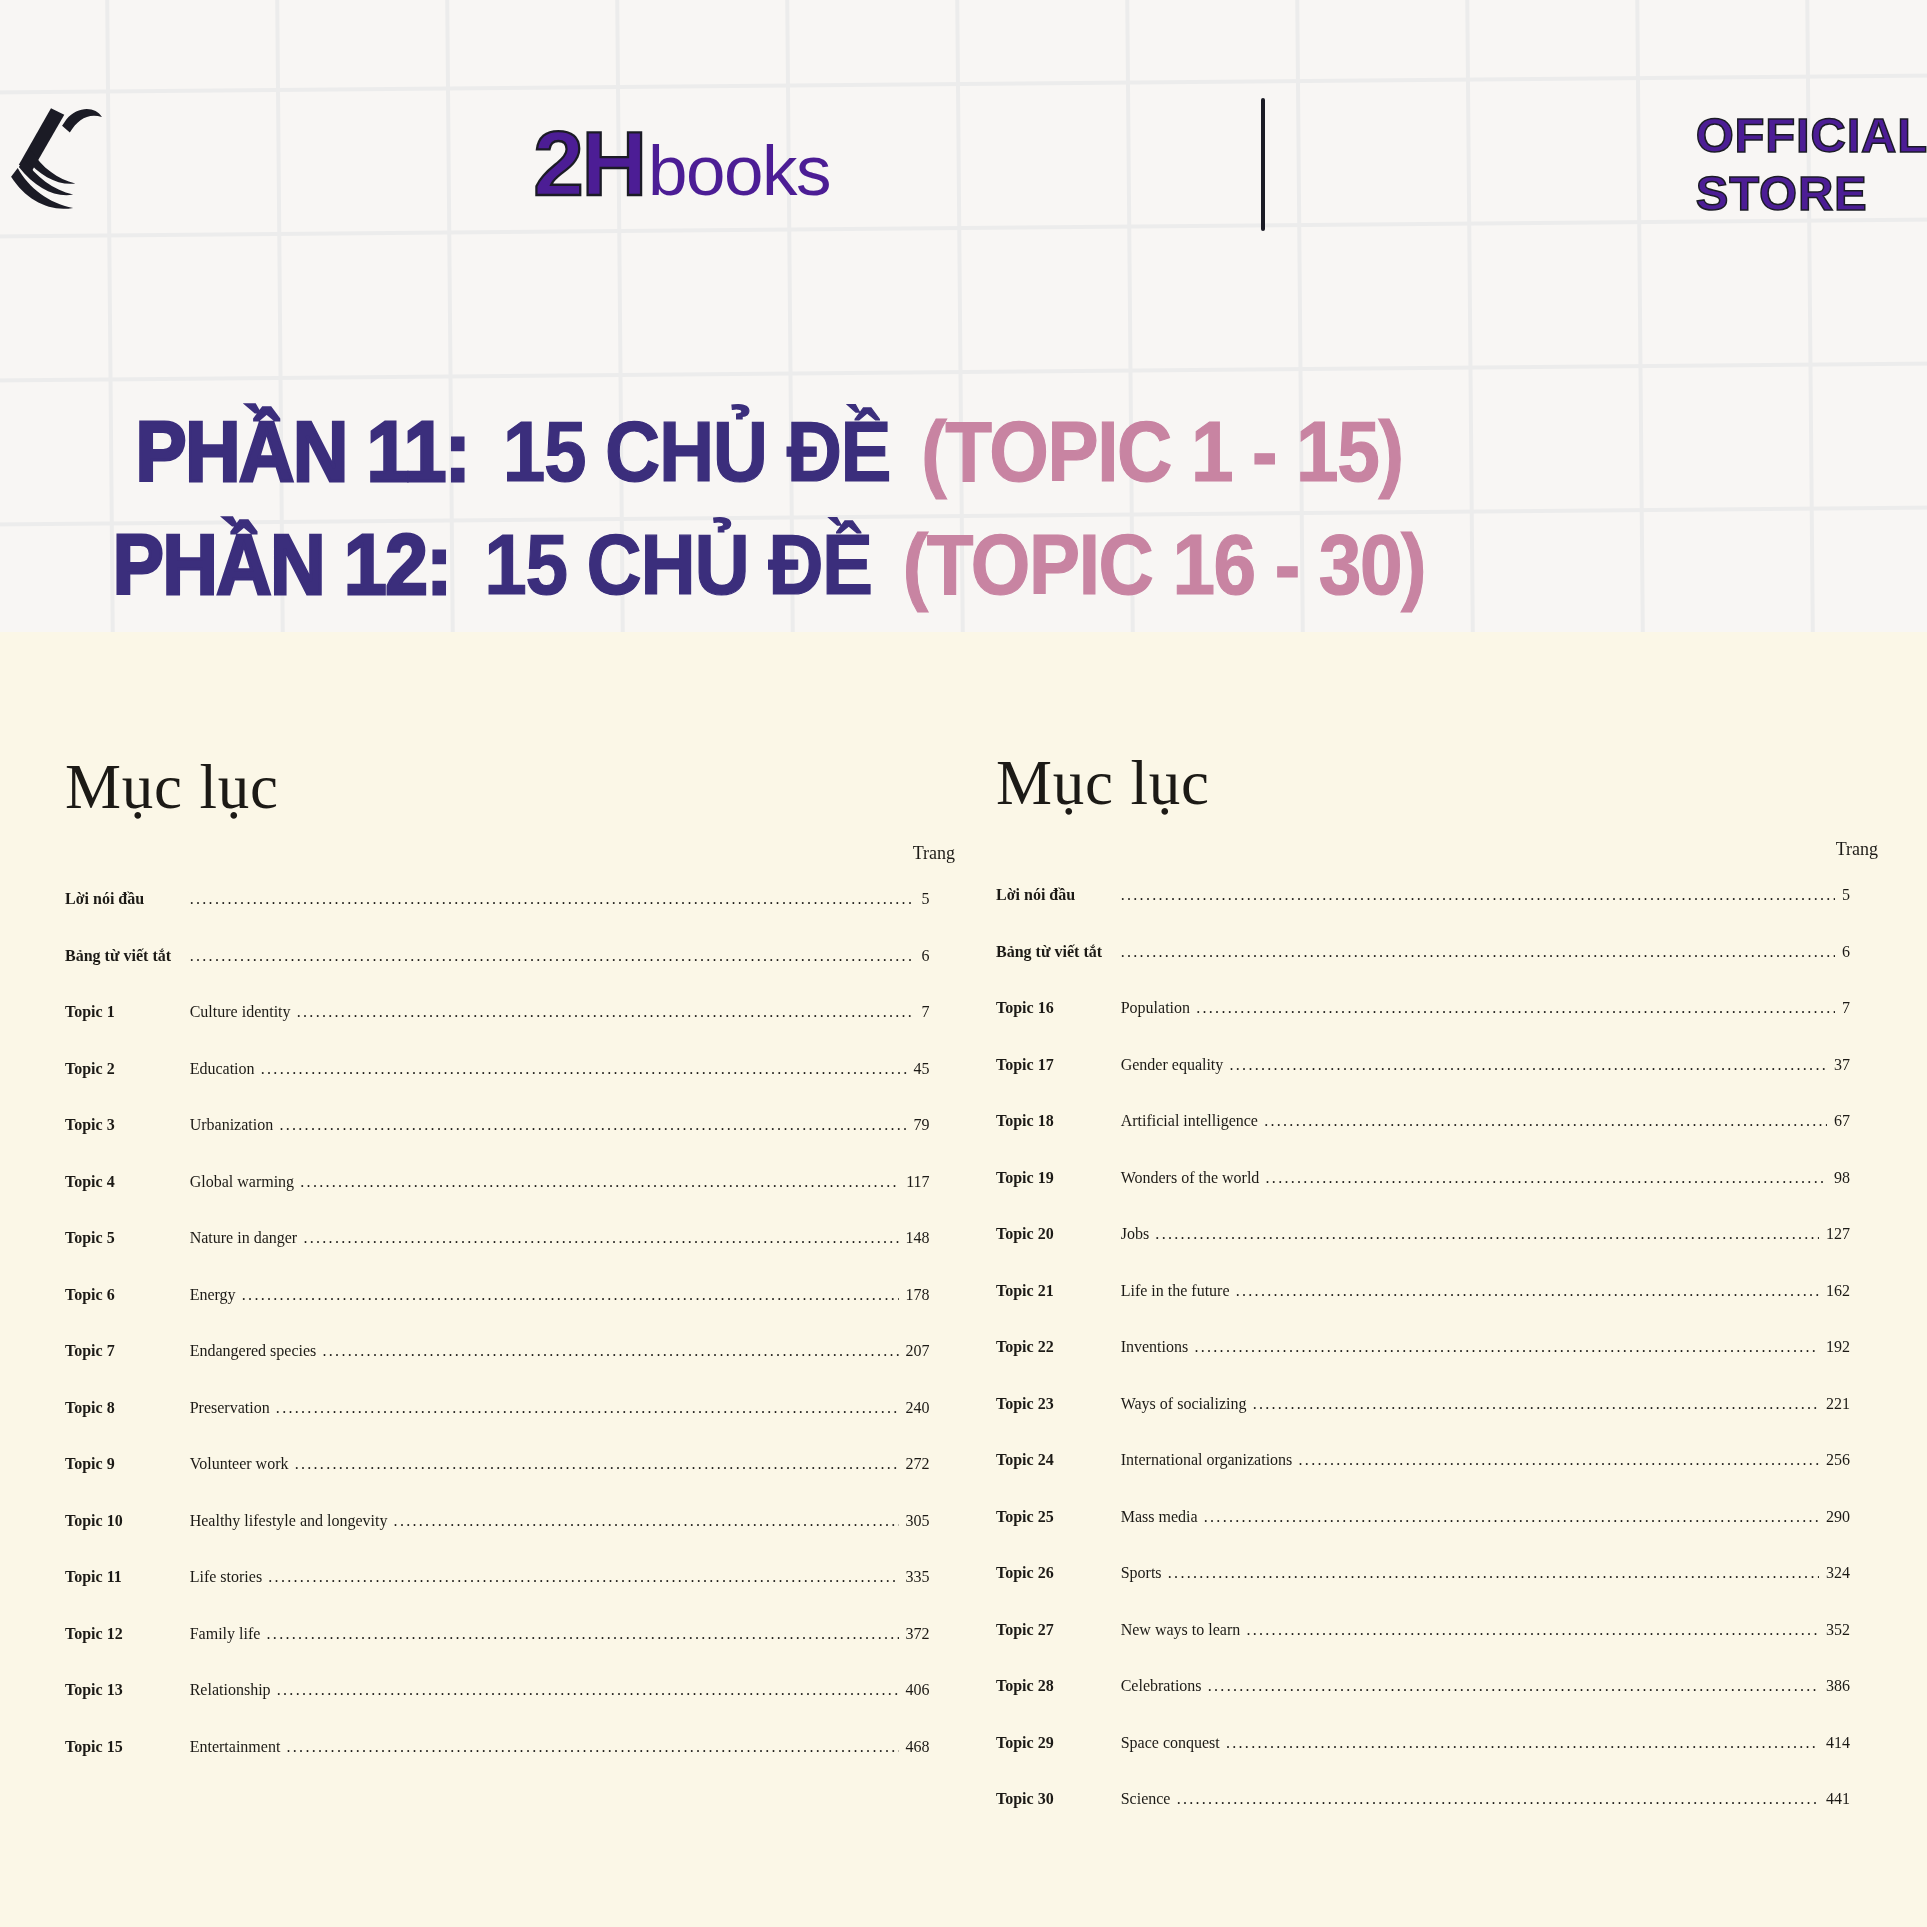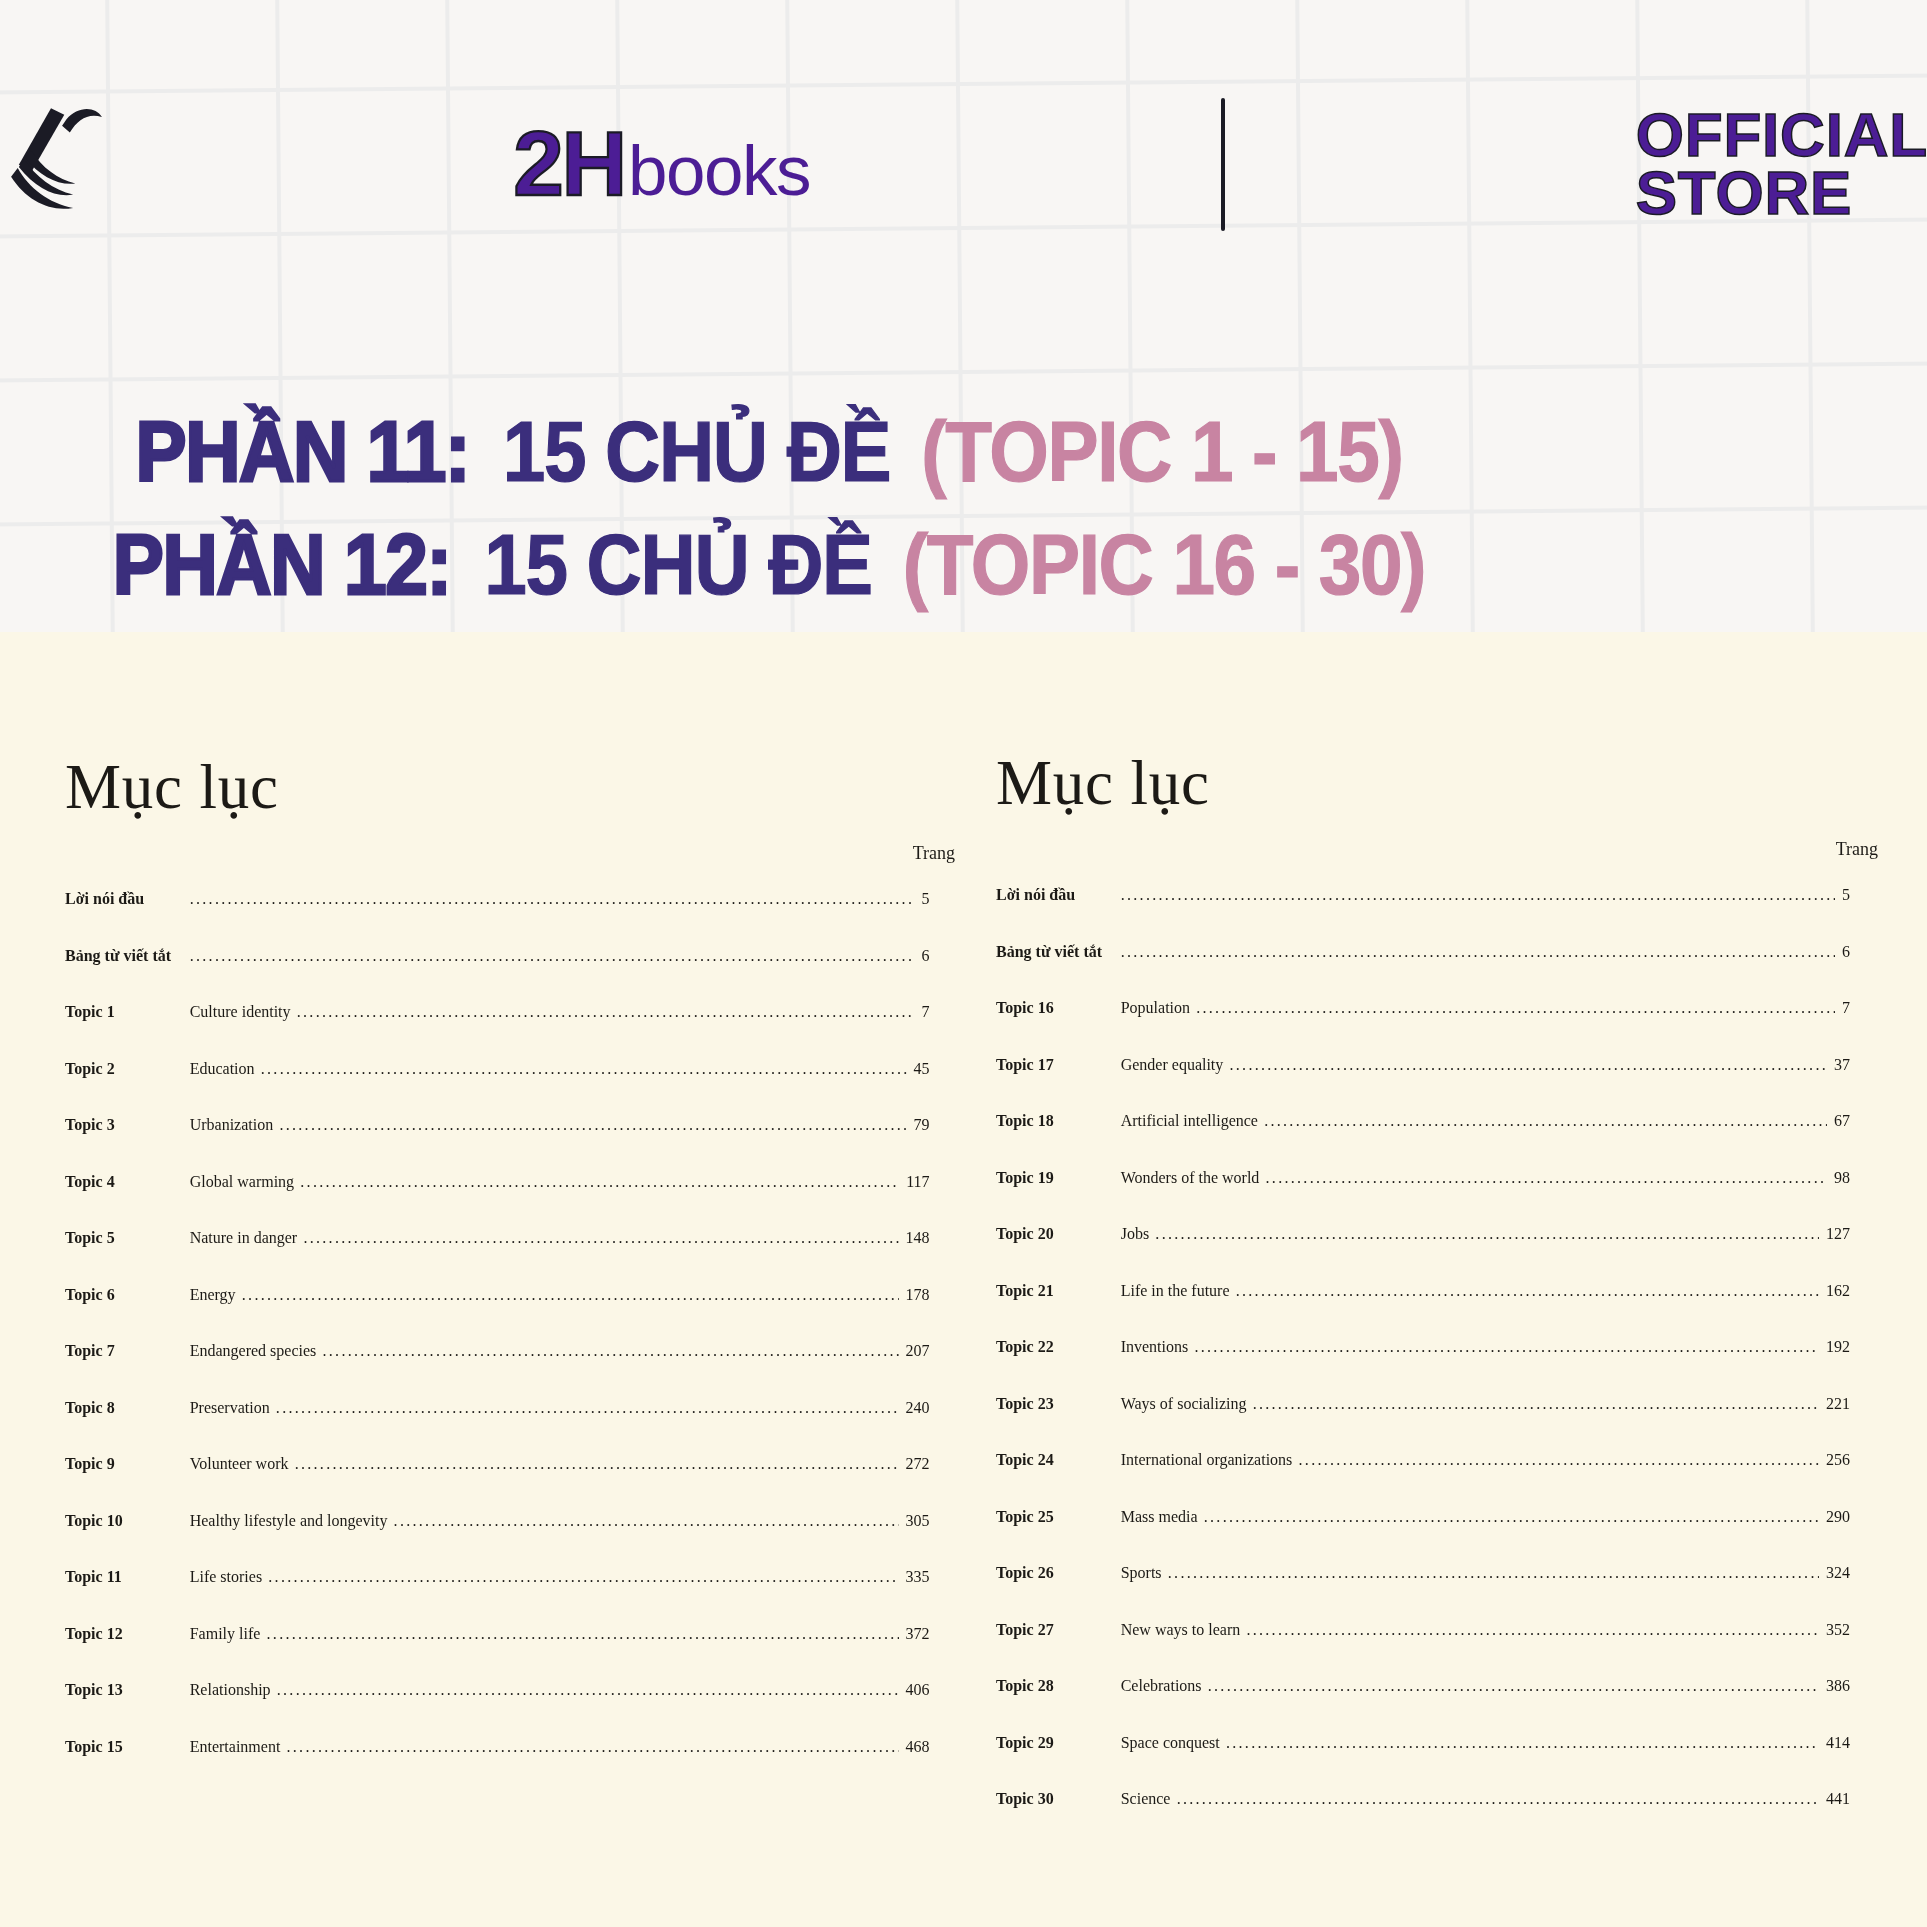--- a/index.html
+++ b/index.html
@@ -14,21 +14,21 @@
     background-size:170px 144px;transform:rotate(-0.5deg);}
 
   
   .logo-row{position:absolute;top:91px;left:0;width:1928px;display:flex;justify-content:space-between;
             align-items:center;z-index:2;color:#4c1d95;}
   .book-icon{width:133px;height:146px;margin-right:4.6px;transform:translateY(6.2px);}
   .brand{display:flex;align-items:baseline;font-family:"Liberation Sans","DejaVu Sans",sans-serif;}
   .brand-bold{font-size:91px;font-weight:700;letter-spacing:-2.3px;-webkit-text-stroke:2.3px #1b1b25;}
   .brand-light{font-size:71px;font-weight:400;letter-spacing:-1.5px;margin-left:3.1px;}
   .logo-divider{width:4.6px;height:133px;background:#1b1b25;margin:0 35px;border-radius:2.3px;}
-  .store{font-family:"Liberation Sans","DejaVu Sans",sans-serif;font-weight:700;font-size:62px;
+  .store{font-family:"Liberation Sans","DejaVu Sans",sans-serif;font-weight:700;font-size:49px;
          line-height:58px;letter-spacing:0.8px;-webkit-text-stroke:1.5px #1b1b25;}
 
   
   .banner{position:absolute;top:395px;left:0;width:1538px;text-align:center;z-index:2;
           font-family:"Liberation Sans","DejaVu Sans",sans-serif;font-weight:700;}
   .banner-line{display:block;white-space:nowrap;font-size:85px;line-height:113px;
                transform:scaleX(0.9);transform-origin:center;letter-spacing:-1.5px;}
   .seg-lead{color:#3b2e7c;-webkit-text-stroke:3.1px #3b2e7c;margin-right:15.4px;}
   .seg-mid{color:#3b2e7c;-webkit-text-stroke:1.2px #3b2e7c;margin-right:12.3px;}
   .seg-tail{color:#c884a2;-webkit-text-stroke:1.2px #c884a2;}

